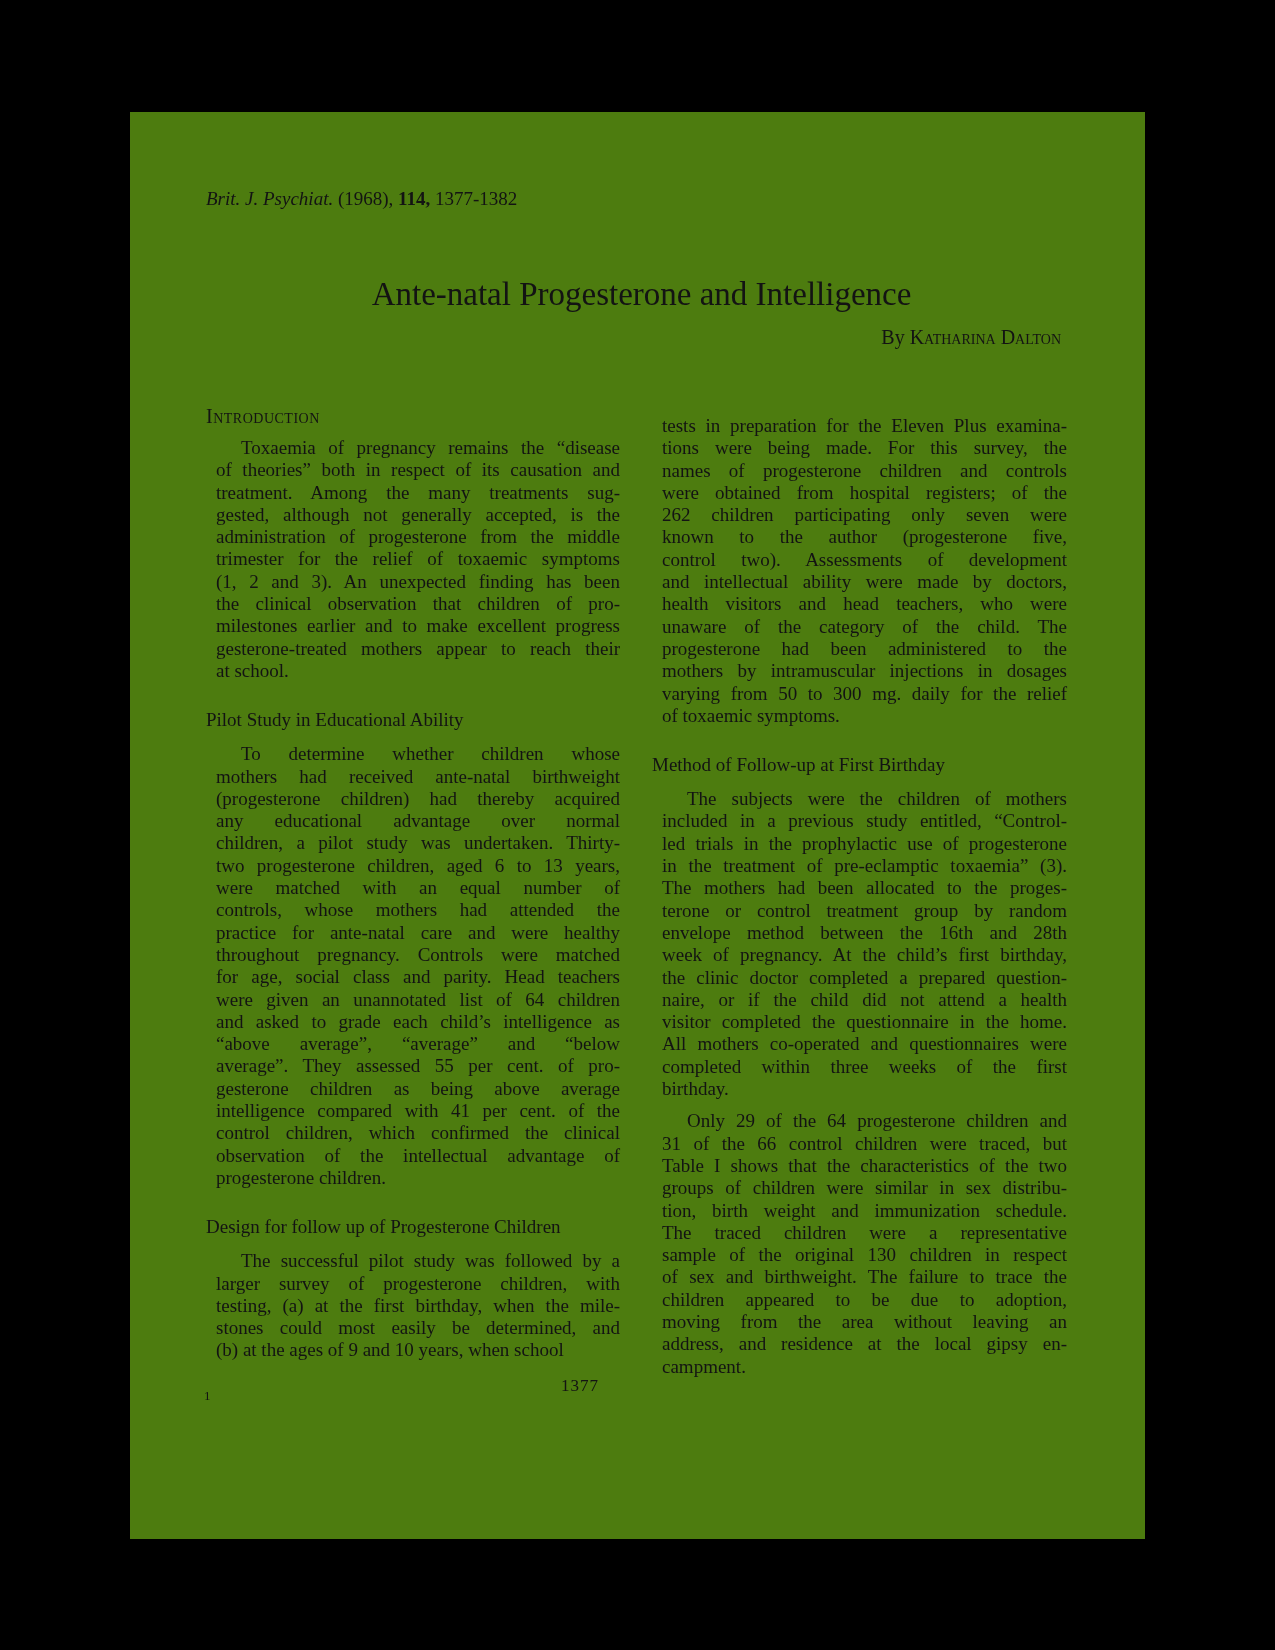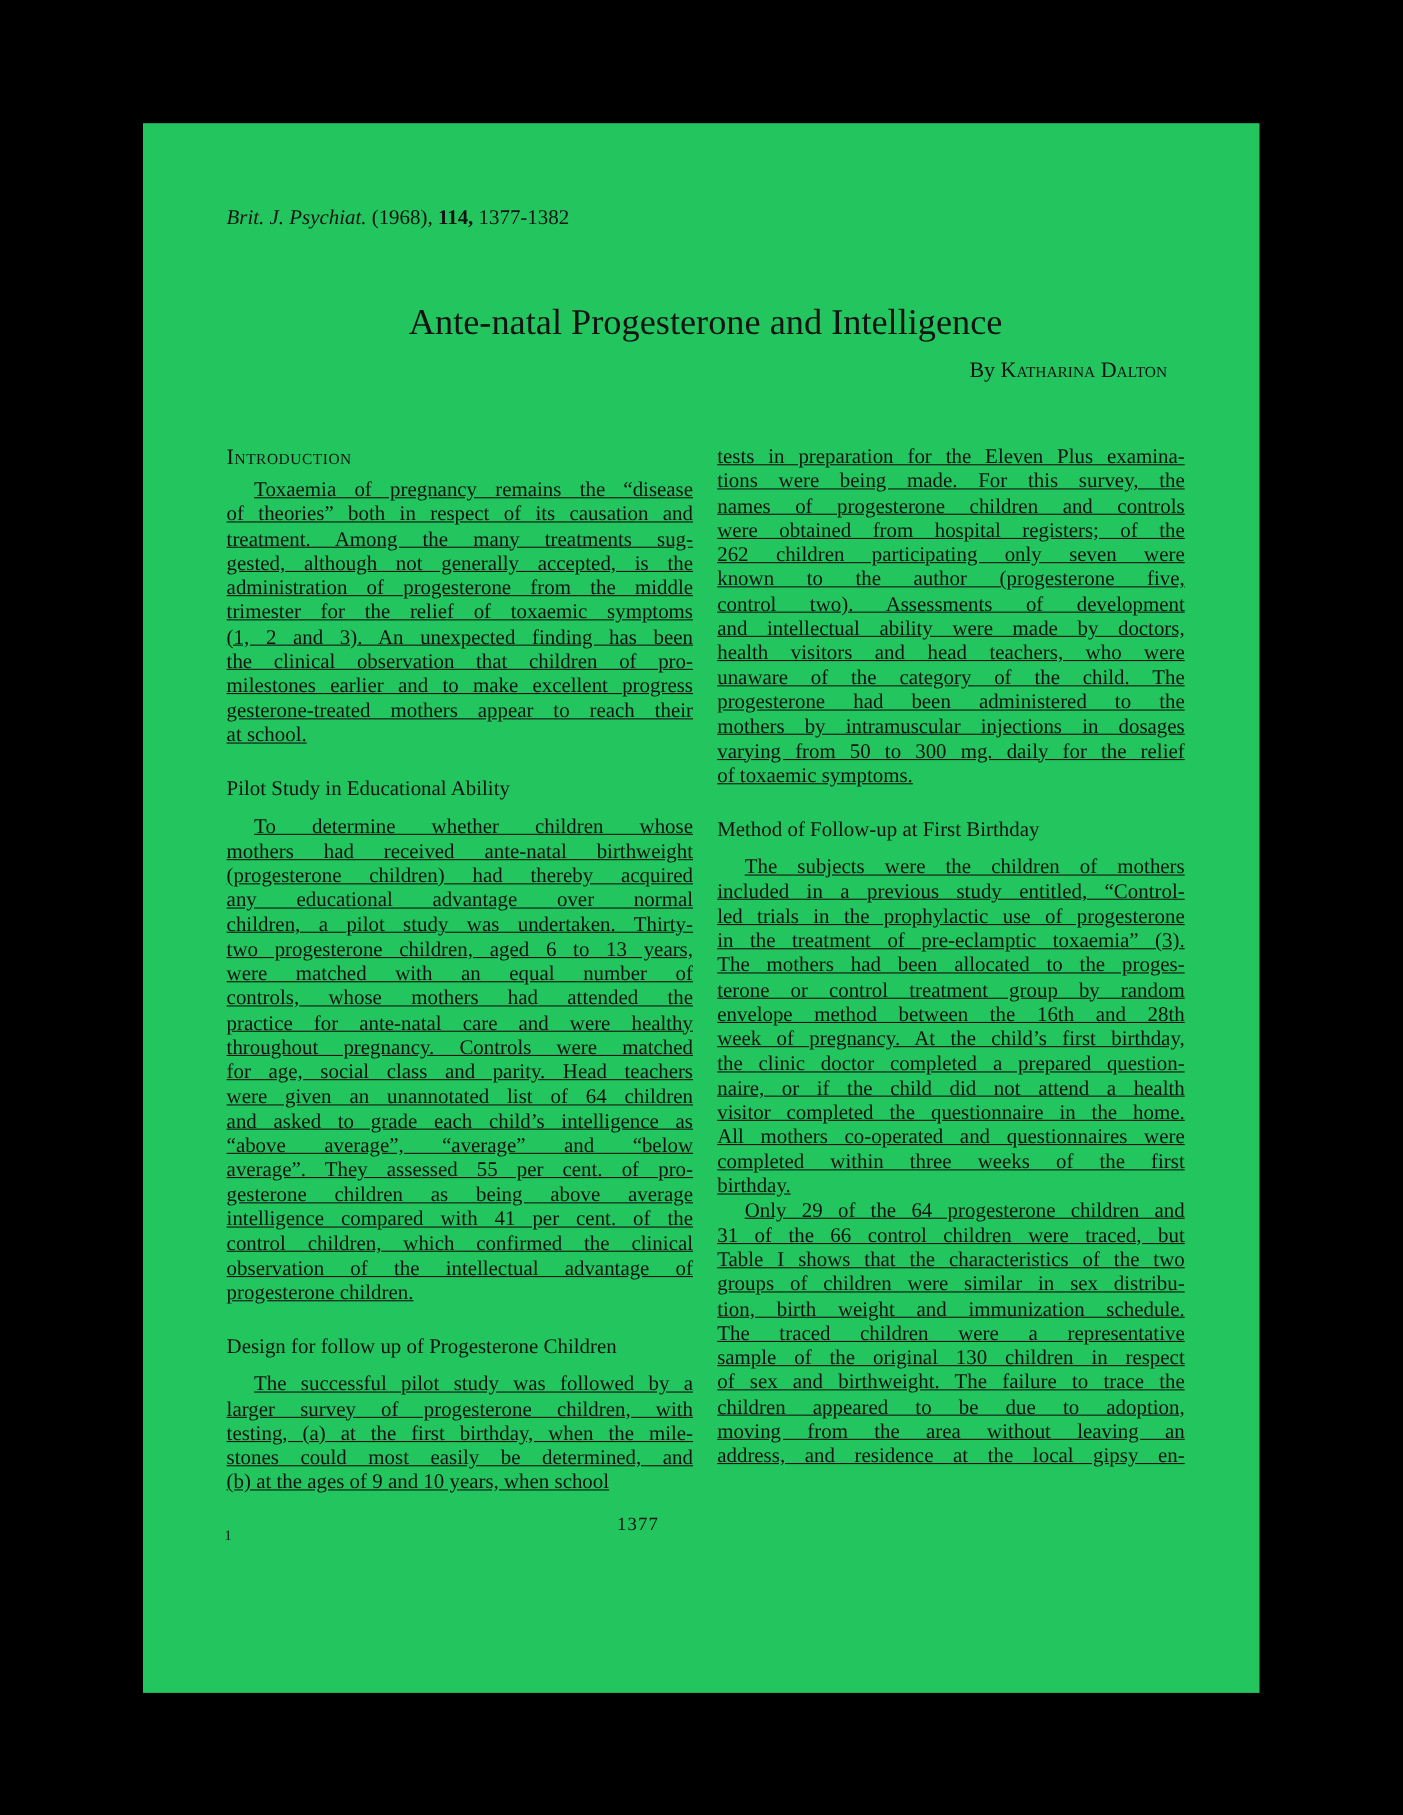--- a/index.html
+++ b/index.html
@@ -13,21 +13,21 @@
     position: relative;
     font-family: "Liberation Serif", serif;
     overflow: hidden;
   }
   .page {
     position: absolute;
     left: 130px;
     top: 112px;
     width: 1015px;
     height: 1427px;
-    background: #22c55e;
+    background: #4d7c0f;
     color: #131313;
   }
   .journal-ref {
     position: absolute;
     left: 76px;
     top: 76px;
     font-size: 19px;
     line-height: 22px;
     white-space: nowrap;
   }
@@ -57,21 +57,21 @@
   .sc { font-variant: small-caps; }
   .columns {
     position: absolute;
     left: 76px;
     top: 293px;
     width: 871px;
     display: flex;
   }
   .col { width: 424px; }
   .col-right { width: 425px; margin-left: 22px; }
-  .para { margin: 0; text-decoration: underline; }
+  .para { margin: 10px; }
   .line {
     font-size: 19px;
     line-height: 22.3px;
     text-align: justify;
     text-align-last: justify;
     white-space: normal;
   }
   .line.last { text-align-last: left; }
   .line.indent { text-indent: 25px; }
   .heading-sc {
@@ -205,20 +205,21 @@
           <div class="line">31 of the 66 control children were traced, but</div>
           <div class="line">Table I shows that the characteristics of the two</div>
           <div class="line">groups of children were similar in sex distribu-</div>
           <div class="line">tion, birth weight and immunization schedule.</div>
           <div class="line">The traced children were a representative</div>
           <div class="line">sample of the original 130 children in respect</div>
           <div class="line">of sex and birthweight. The failure to trace the</div>
           <div class="line">children appeared to be due to adoption,</div>
           <div class="line">moving from the area without leaving an</div>
           <div class="line">address, and residence at the local gipsy en-</div>
+          <div class="line last">campment.</div>
         </div>
       </div>
   </div>
 
   <div class="sig">1</div>
   <div class="pageno">1377</div>
 
 </div>
 
 </body></html>

